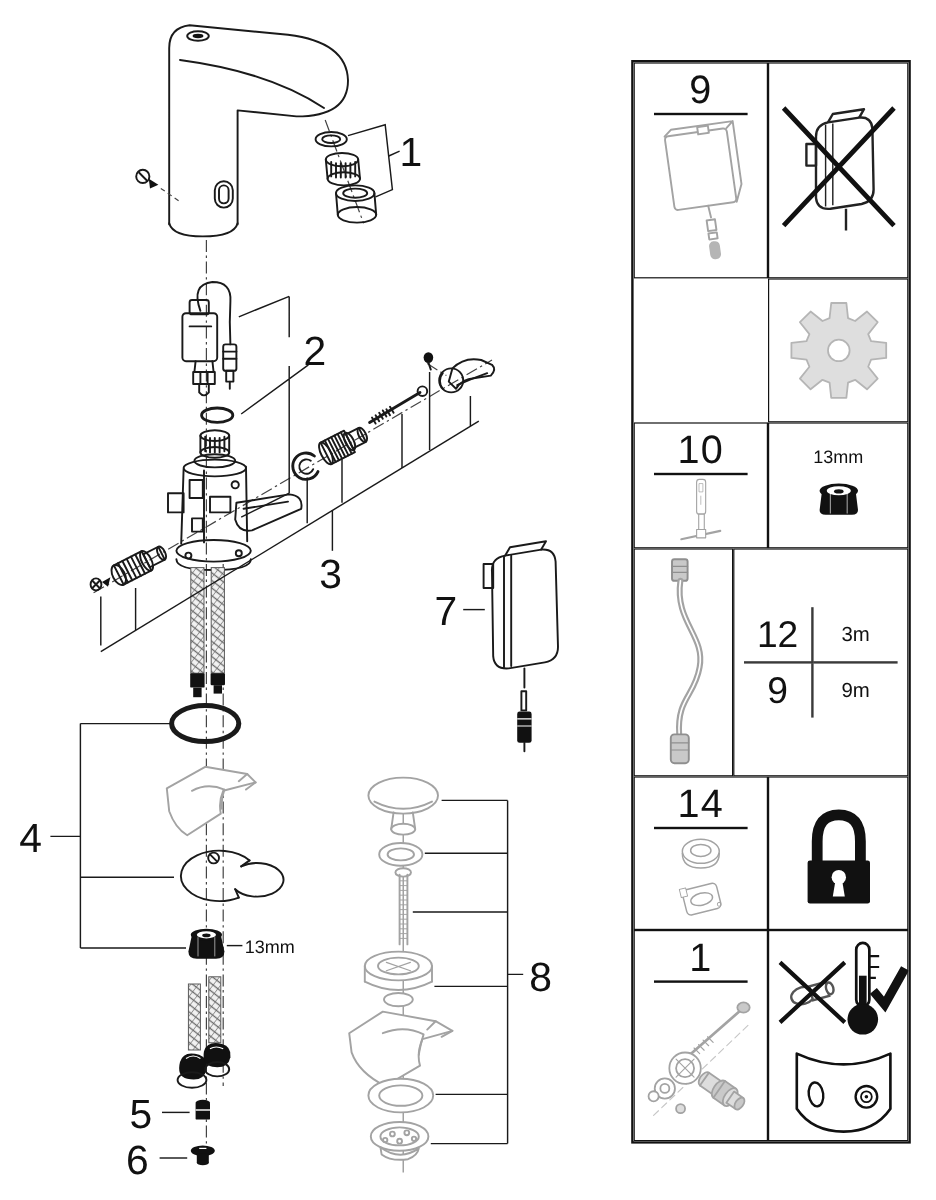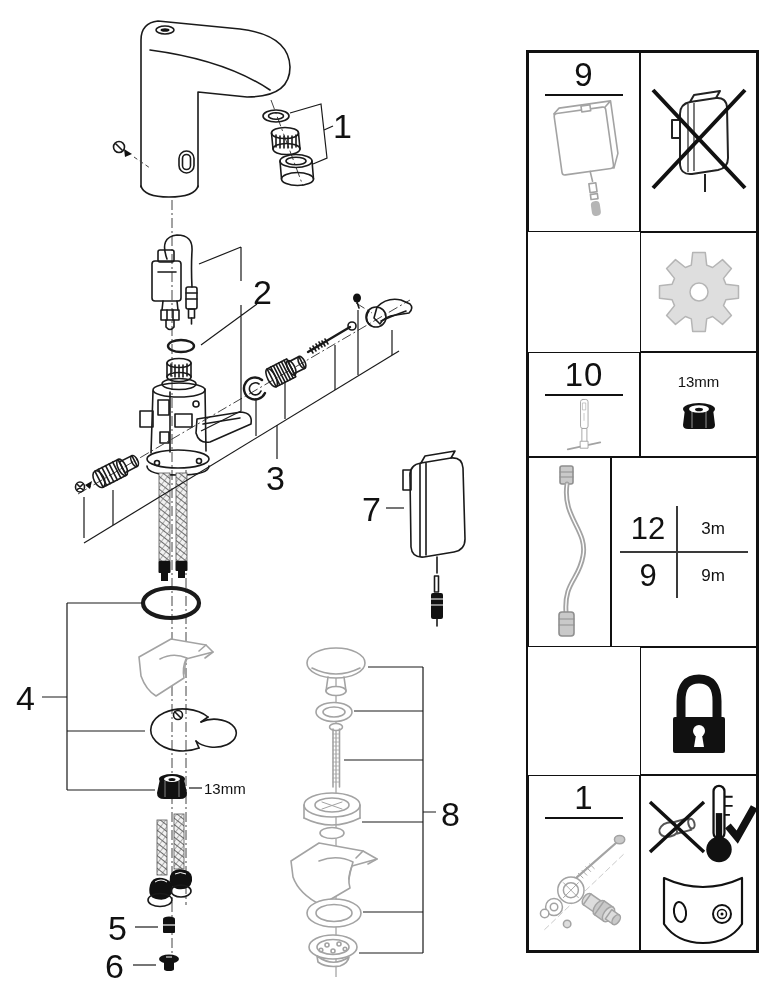--- a/index.html
+++ b/index.html
@@ -366,20 +366,39 @@
 
     <div class="cell" style="left:83px;top:405px;width:146px;height:190px">
       <div class="len-table">
         <div class="lt b-r b-b">12</div>
         <div class="lt small b-b">3m</div>
         <div class="lt b-r">9</div>
         <div class="lt small">9m</div>
       </div>
     </div>
 
+    <div class="cell" style="left:0;top:595px;width:112px;height:128px">
+      <div class="cl">
+        <div class="n">14</div>
+        <div class="rule"></div>
+      </div>
+      <svg class="icn" width="72" height="80" viewBox="0 0 72 104">
+        <g class="gray" stroke-width="1.6">
+          <ellipse cx="36" cy="24" rx="20" ry="13" fill="#fff"></ellipse>
+          <ellipse cx="36" cy="23" rx="11" ry="6.5" fill="#fff"></ellipse>
+          <path d="M16,26 Q16,42 36,42 Q56,42 56,26"></path>
+          <g transform="rotate(-14 36 76)">
+            <rect x="18" y="62" width="38" height="28" rx="5" fill="#fff"></rect>
+            <ellipse cx="37" cy="76" rx="12" ry="6.5" fill="#fff"></ellipse>
+            <rect x="16" y="60" width="7" height="9" fill="#fff" stroke-width="1"></rect>
+            <circle cx="54" cy="86" r="2" stroke-width="1"></circle>
+          </g>
+        </g>
+      </svg>
+    </div>
 
     <div class="cell" style="left:112px;top:595px;width:117px;height:128px;justify-content:center">
       <svg class="icn" width="76" height="88" viewBox="0 0 76 88">
         <path d="M20,52 V34 Q20,12 38,12 Q56,12 56,34 V52" stroke="#111" stroke-width="9" fill="none"></path>
         <rect x="12" y="50" width="52" height="36" rx="2" fill="#111"></rect>
         <circle cx="38" cy="64" r="6" fill="#fff"></circle>
         <path d="M35,68 L33,80 H43 L41,68 Z" fill="#fff"></path>
       </svg>
     </div>
 

